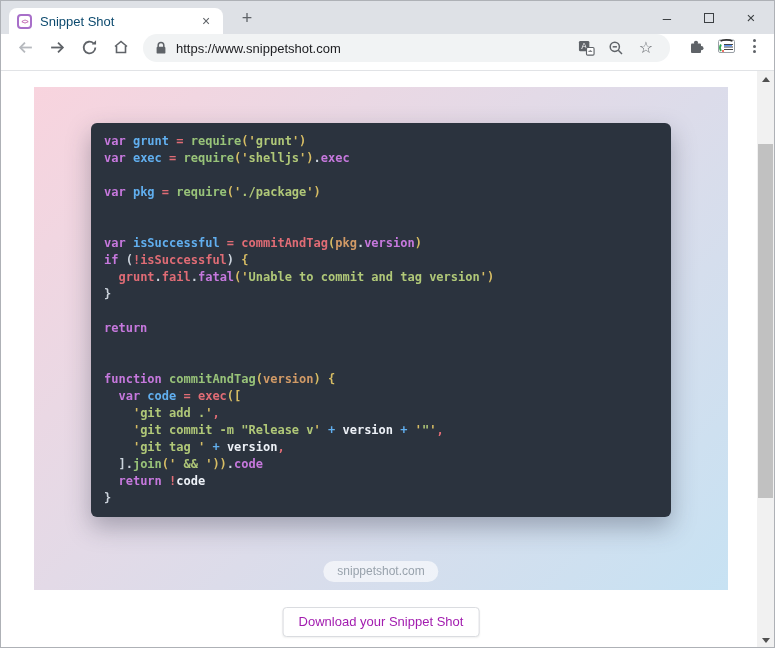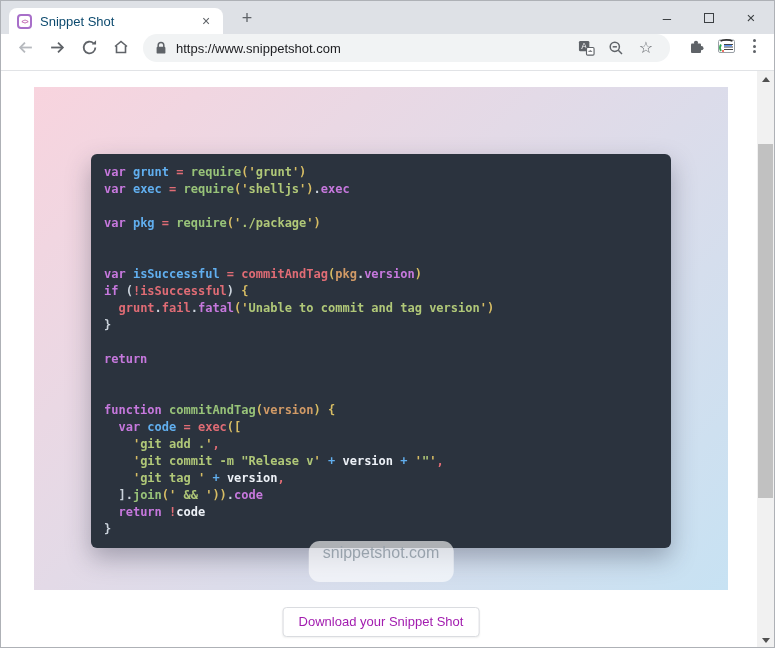--- a/index.html
+++ b/index.html
@@ -32,38 +32,38 @@
   .box-ico { width:24px; height:24px; display:flex; align-items:center; justify-content:center; margin-left:6px; }
   .star-glyph { font-size:16px; color:#5f6368; line-height:16px; }
   .menu-dots { width:24px; height:24px; display:flex; flex-direction:column; align-items:center;
                justify-content:center; gap:2.5px; margin-left:4px; }
   .menu-dots i { width:3px; height:3px; border-radius:50%; background:#5f6368; }
 
   
   .content { position:relative; height:578px; background:#fff; }
   .gradient { position:absolute; left:33px; top:16px; width:694px; height:503px;
               background:linear-gradient(135deg, var(--gradient_start) 0%, var(--gradient_end) 100%); }
-  .code-panel { position:absolute; left:57px; top:67px; width:580px; height:394px;
+  .code-panel { position:absolute; left:57px; top:36px; width:580px; height:394px;
                 background:var(--panel_bg); border-radius:6px; padding:10px 13px;
                 box-shadow:0 10px 25px rgba(45,50,70,.35); }
   .code-block { font-family:"DejaVu Sans Mono",monospace; font-size:12px; line-height:17px;
                 font-weight:bold; white-space:pre; }
   .cl { height:17px; }
   .tok-k { color:var(--keyword); }
   .tok-v { color:var(--variable); }
   .tok-o { color:var(--operator); }
   .tok-f { color:var(--function); }
   .tok-s { color:var(--string); }
   .tok-q { color:var(--punct_yellow); }
   .tok-n { color:var(--orange); }
   .tok-w { color:var(--white); }
   .tok-b { color:var(--bold_white); }
   .watermark { position:absolute; bottom:8px; left:50%; transform:translateX(-50%);
-               background:rgba(255,255,255,.62); border-radius:11px; padding:3px 14px 20px;
-               font-size:16px; color:#98a2ac; }
+               background:rgba(255,255,255,.62); border-radius:11px; padding:3px 14px 4px;
+               font-size:12px; color:#98a2ac; }
   .download-btn { position:absolute; left:380px; top:536px; transform:translateX(-50%);
                   background:#fff; border:1px solid #dadce0; border-radius:4px; padding:6px 15px 7px;
                   font-size:13px; color:#a21caf; font-family:"Liberation Sans",sans-serif;
                   box-shadow:0 1px 2px rgba(0,0,0,.06); white-space:nowrap; }
 
   
   .scrollbar { position:absolute; right:0; top:0; width:17px; height:578px; background:#f1f1f1; }
   .sb-arrow { position:absolute; left:0; width:17px; height:17px; display:flex; align-items:center; justify-content:center; }
   .sb-up { top:0; } .sb-down { bottom:0; }
   .tri-up { width:0; height:0; border-left:4px solid transparent; border-right:4px solid transparent;

